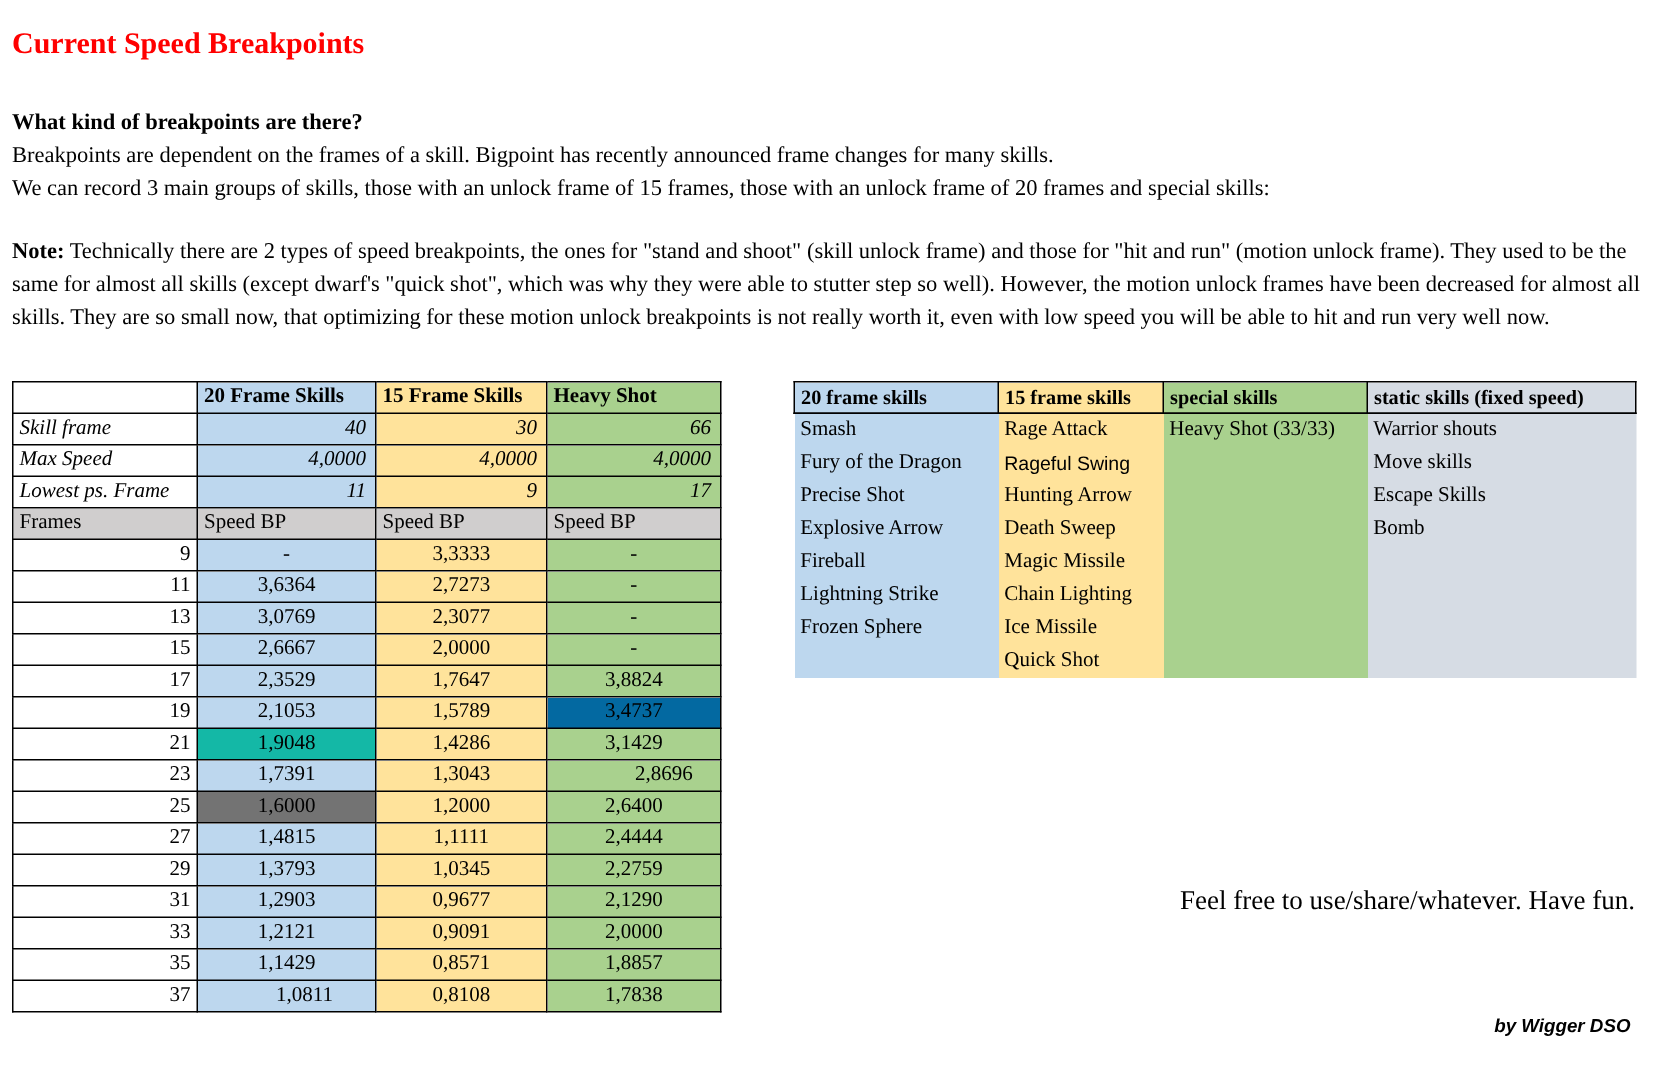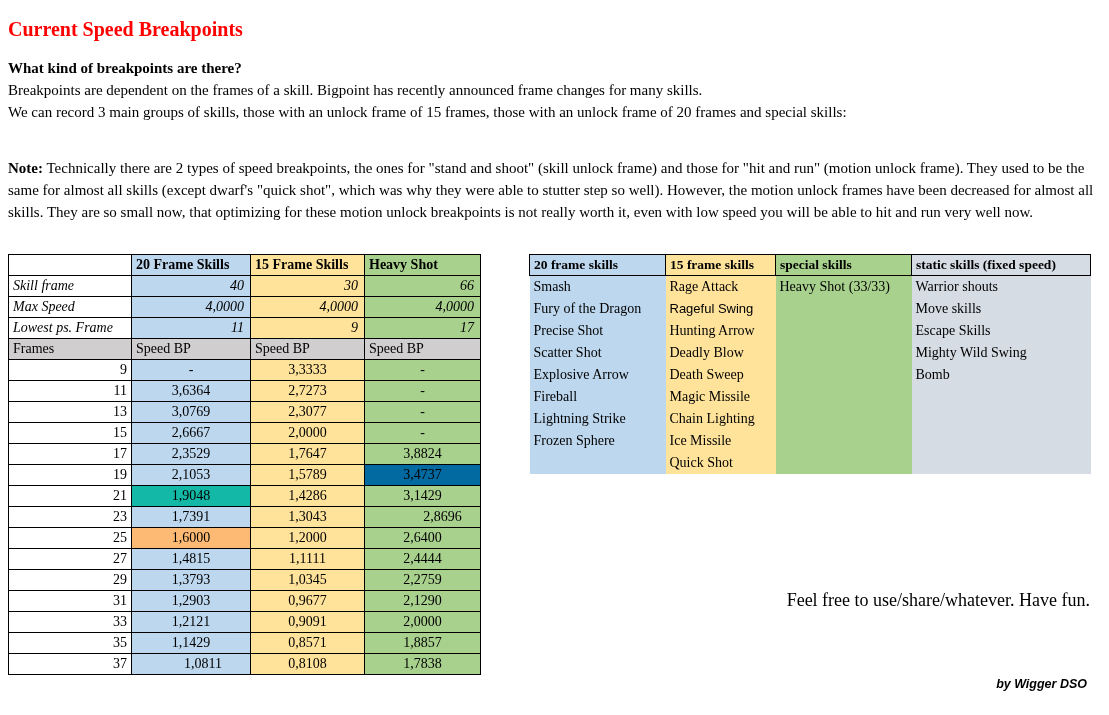--- a/index.html
+++ b/index.html
@@ -5,21 +5,21 @@
   html,body{margin:0;padding:0;}
   body{
     width:1109px;height:715px;position:relative;background:#ffffff;
     font-family:"Liberation Serif","DejaVu Serif",serif;color:#000;
     overflow:hidden;
   }
   .page-title{
     position:absolute;left:8px;top:5px;
     font-size:20px;font-weight:bold;color:#ff0000;
   }
-  .intro{position:absolute;left:8px;top:57px;font-size:15px;line-height:22px;width:1095px;}
+  .intro{position:absolute;left:8px;top:71px;font-size:15px;line-height:22px;width:1095px;}
   .intro .heading{font-weight:bold;}
   .note{position:absolute;left:8px;top:142px;font-size:15px;line-height:22.2px;width:1092px;}
   .note b{font-weight:bold;}
 
   
   .bp-table{
     position:absolute;left:8px;top:254px;
     border-collapse:collapse;table-layout:fixed;width:472px;
     font-size:14px;
   }
@@ -155,21 +155,21 @@
         <td class="val" style="background-color: rgb(169, 209, 142);">3,1429</td>
       </tr>
       <tr>
         <td class="frame">23</td>
         <td class="val" style="background-color: rgb(189, 215, 238);">1,7391</td>
         <td class="val" style="background-color: rgb(255, 227, 155); margin-left: 41px;">1,3043</td>
         <td class="val" style="background-color: rgb(169, 209, 142); padding-left: 44px;">2,8696</td>
       </tr>
       <tr>
         <td class="frame">25</td>
-        <td class="val" style="background-color: #fdba74;">1,6000</td>
+        <td class="val" style="background-color: #737373;">1,6000</td>
         <td class="val" style="background-color: rgb(255, 227, 155);">1,2000</td>
         <td class="val" style="background-color: rgb(169, 209, 142);">2,6400</td>
       </tr>
       <tr>
         <td class="frame">27</td>
         <td class="val" style="background-color: rgb(189, 215, 238);">1,4815</td>
         <td class="val" style="background-color: rgb(255, 227, 155);">1,1111</td>
         <td class="val" style="background-color: rgb(169, 209, 142);">2,4444</td>
       </tr>
       <tr>
@@ -233,26 +233,20 @@
         <td style="background-color: rgb(169, 209, 142);"></td>
         <td style="background-color: rgb(214, 220, 228);">Move skills</td>
       </tr>
       <tr>
         <td style="background-color: rgb(189, 215, 238);">Precise Shot</td>
         <td style="background-color: rgb(255, 227, 155);">Hunting Arrow</td>
         <td style="background-color: rgb(169, 209, 142);"></td>
         <td style="background-color: rgb(214, 220, 228);">Escape Skills</td>
       </tr>
       <tr>
-        <td style="background-color: rgb(189, 215, 238);">Scatter Shot</td>
-        <td style="background-color: rgb(255, 227, 155);">Deadly Blow</td>
-        <td style="background-color: rgb(169, 209, 142);"></td>
-        <td style="background-color: rgb(214, 220, 228);">Mighty Wild Swing</td>
-      </tr>
-      <tr>
         <td style="background-color: rgb(189, 215, 238);">Explosive Arrow</td>
         <td style="background-color: rgb(255, 227, 155);">Death Sweep</td>
         <td style="background-color: rgb(169, 209, 142);"></td>
         <td style="background-color: rgb(214, 220, 228);">Bomb</td>
       </tr>
       <tr>
         <td style="background-color: rgb(189, 215, 238);">Fireball</td>
         <td style="background-color: rgb(255, 227, 155);">Magic Missile</td>
         <td style="background-color: rgb(169, 209, 142);"></td>
         <td style="background-color: rgb(214, 220, 228);"></td>

